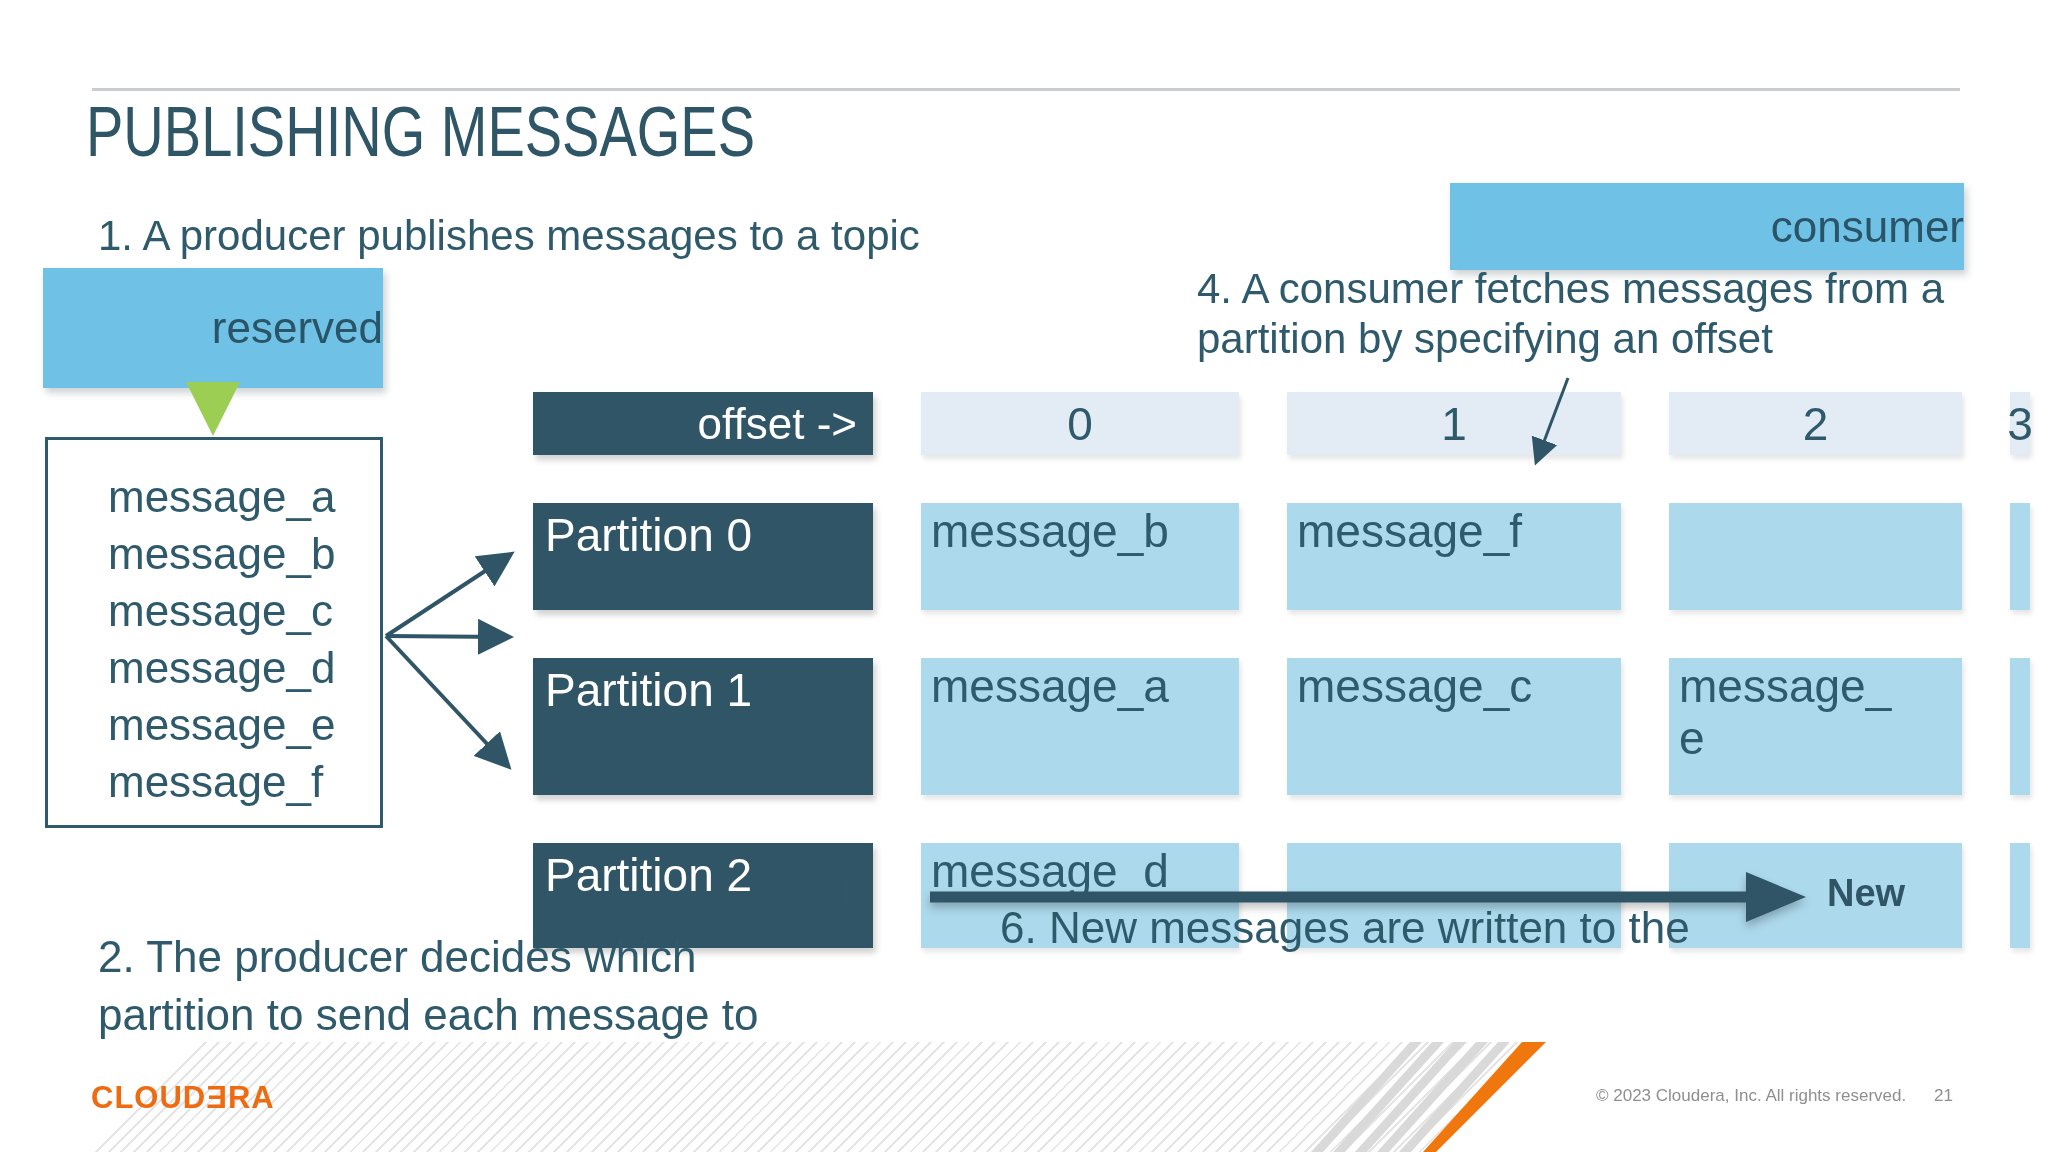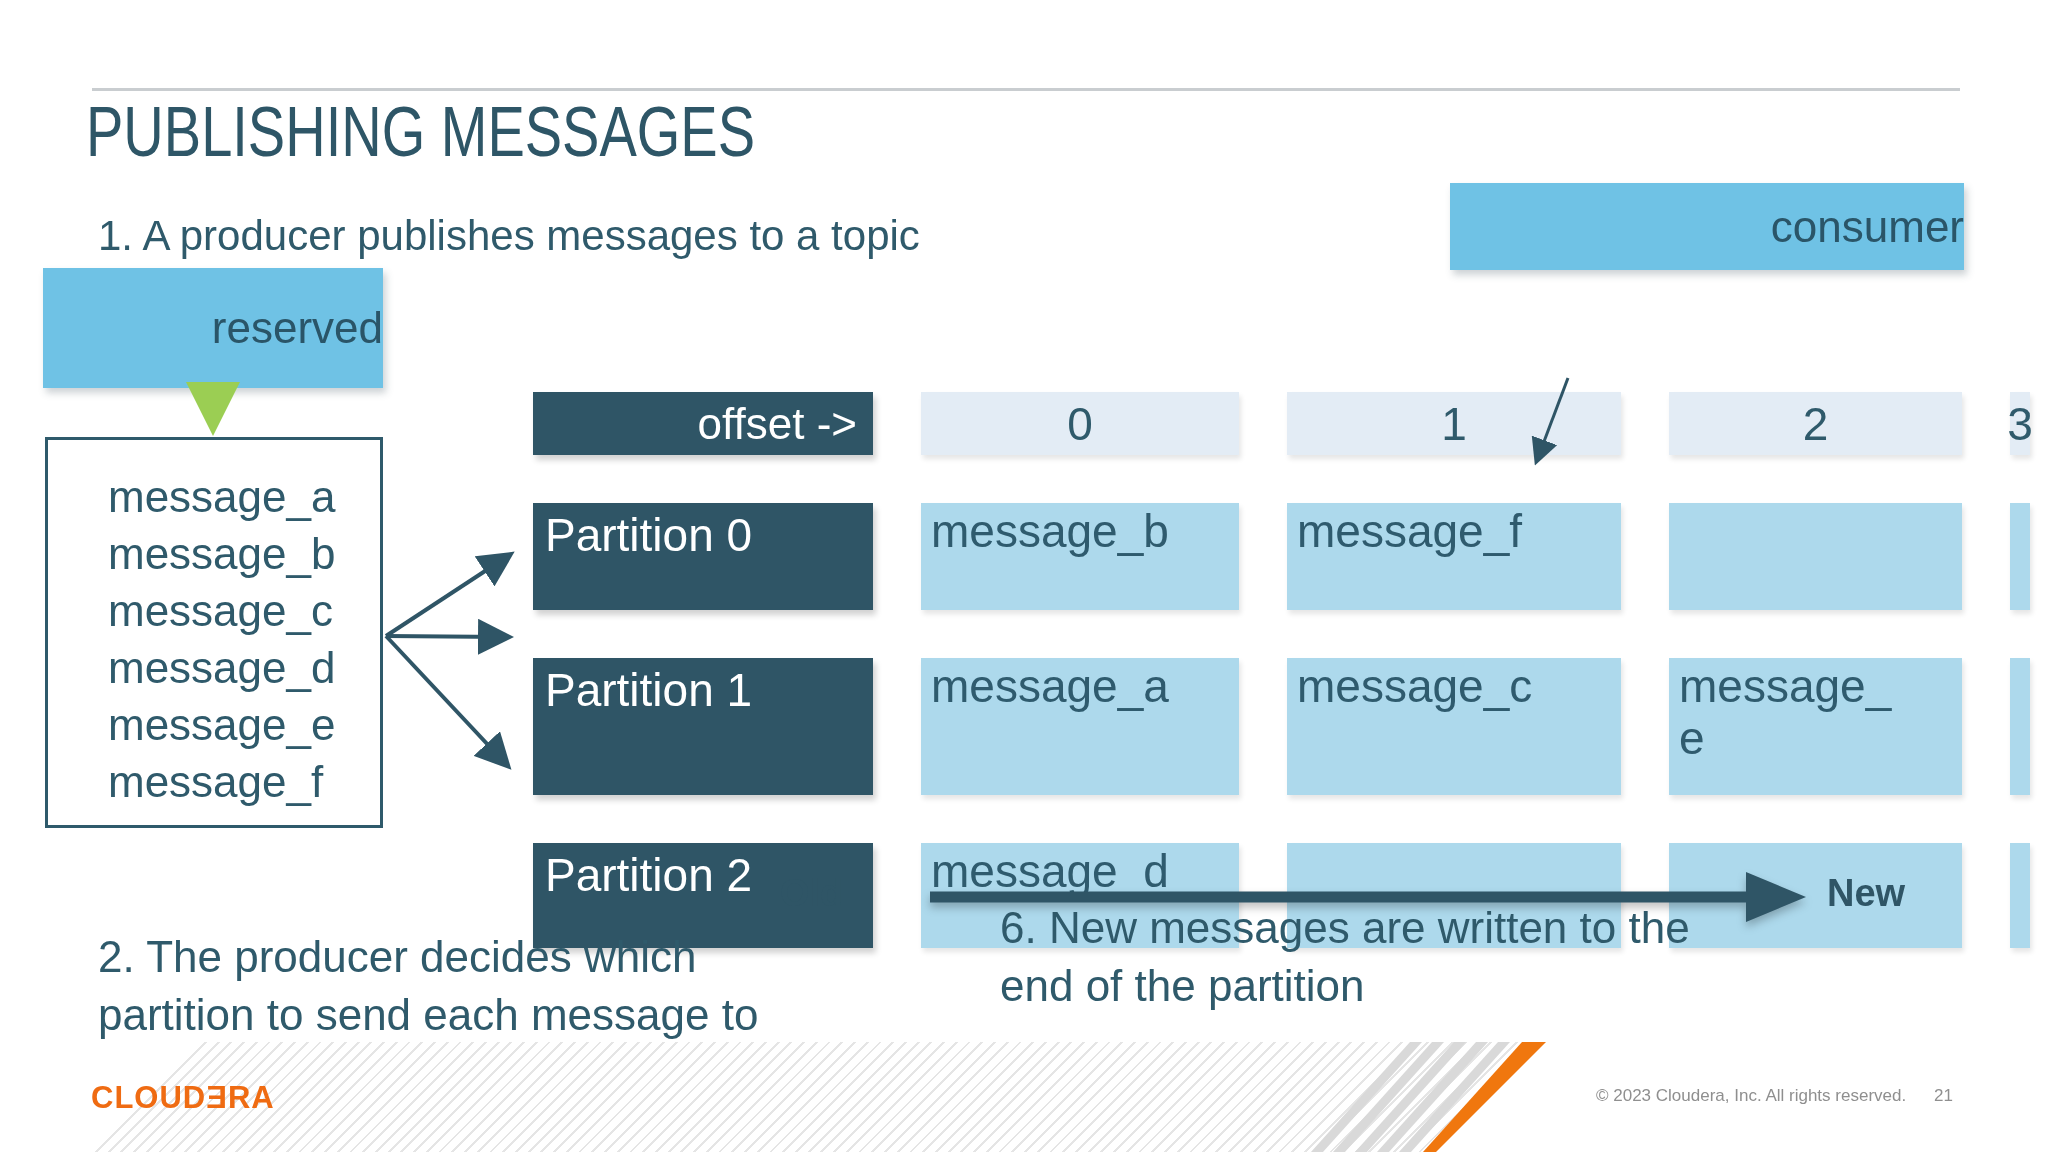--- a/index.html
+++ b/index.html
@@ -102,20 +102,24 @@
   </div>
 
   <div class="abs bluebox producer-box">
     <span>reserved</span>
   </div>
 
   <div class="abs bluebox consumer-box">
     <span>consumer</span>
   </div>
 
+  <div class="abs note step4">
+    <div class="ln">4. A consumer fetches messages from a</div>
+    <div class="ln">partition by specifying an offset</div>
+  </div>
 
   <div class="abs message-box">
     <div class="msg">message_a</div>
     <div class="msg">message_b</div>
     <div class="msg">message_c</div>
     <div class="msg">message_d</div>
     <div class="msg">message_e</div>
     <div class="msg">message_f</div>
   </div>
 
@@ -148,21 +152,20 @@
     <div class="dcell"></div>
     <div class="dcell"></div>
     <div class="dcell"></div>
   </div>
 
   <div class="abs flow-label old-label">Old</div>
   <div class="abs flow-label new-label">New</div>
 
   <div class="abs note step3">
     <div class="ln">6. New messages are written to the</div>
-    <div class="ln">end of the partition</div>
   </div>
 
   <div class="abs note step2">
     <div class="ln">2. The producer decides which</div>
     <div class="ln">partition to send each message to</div>
   </div>
 
   <svg class="abs arrows-svg" viewBox="0 0 2048 1152" xmlns="http://www.w3.org/2000/svg">
     <defs>
       <marker id="teal-head" markerWidth="9" markerHeight="9" refX="7" refY="4.5" orient="auto">

